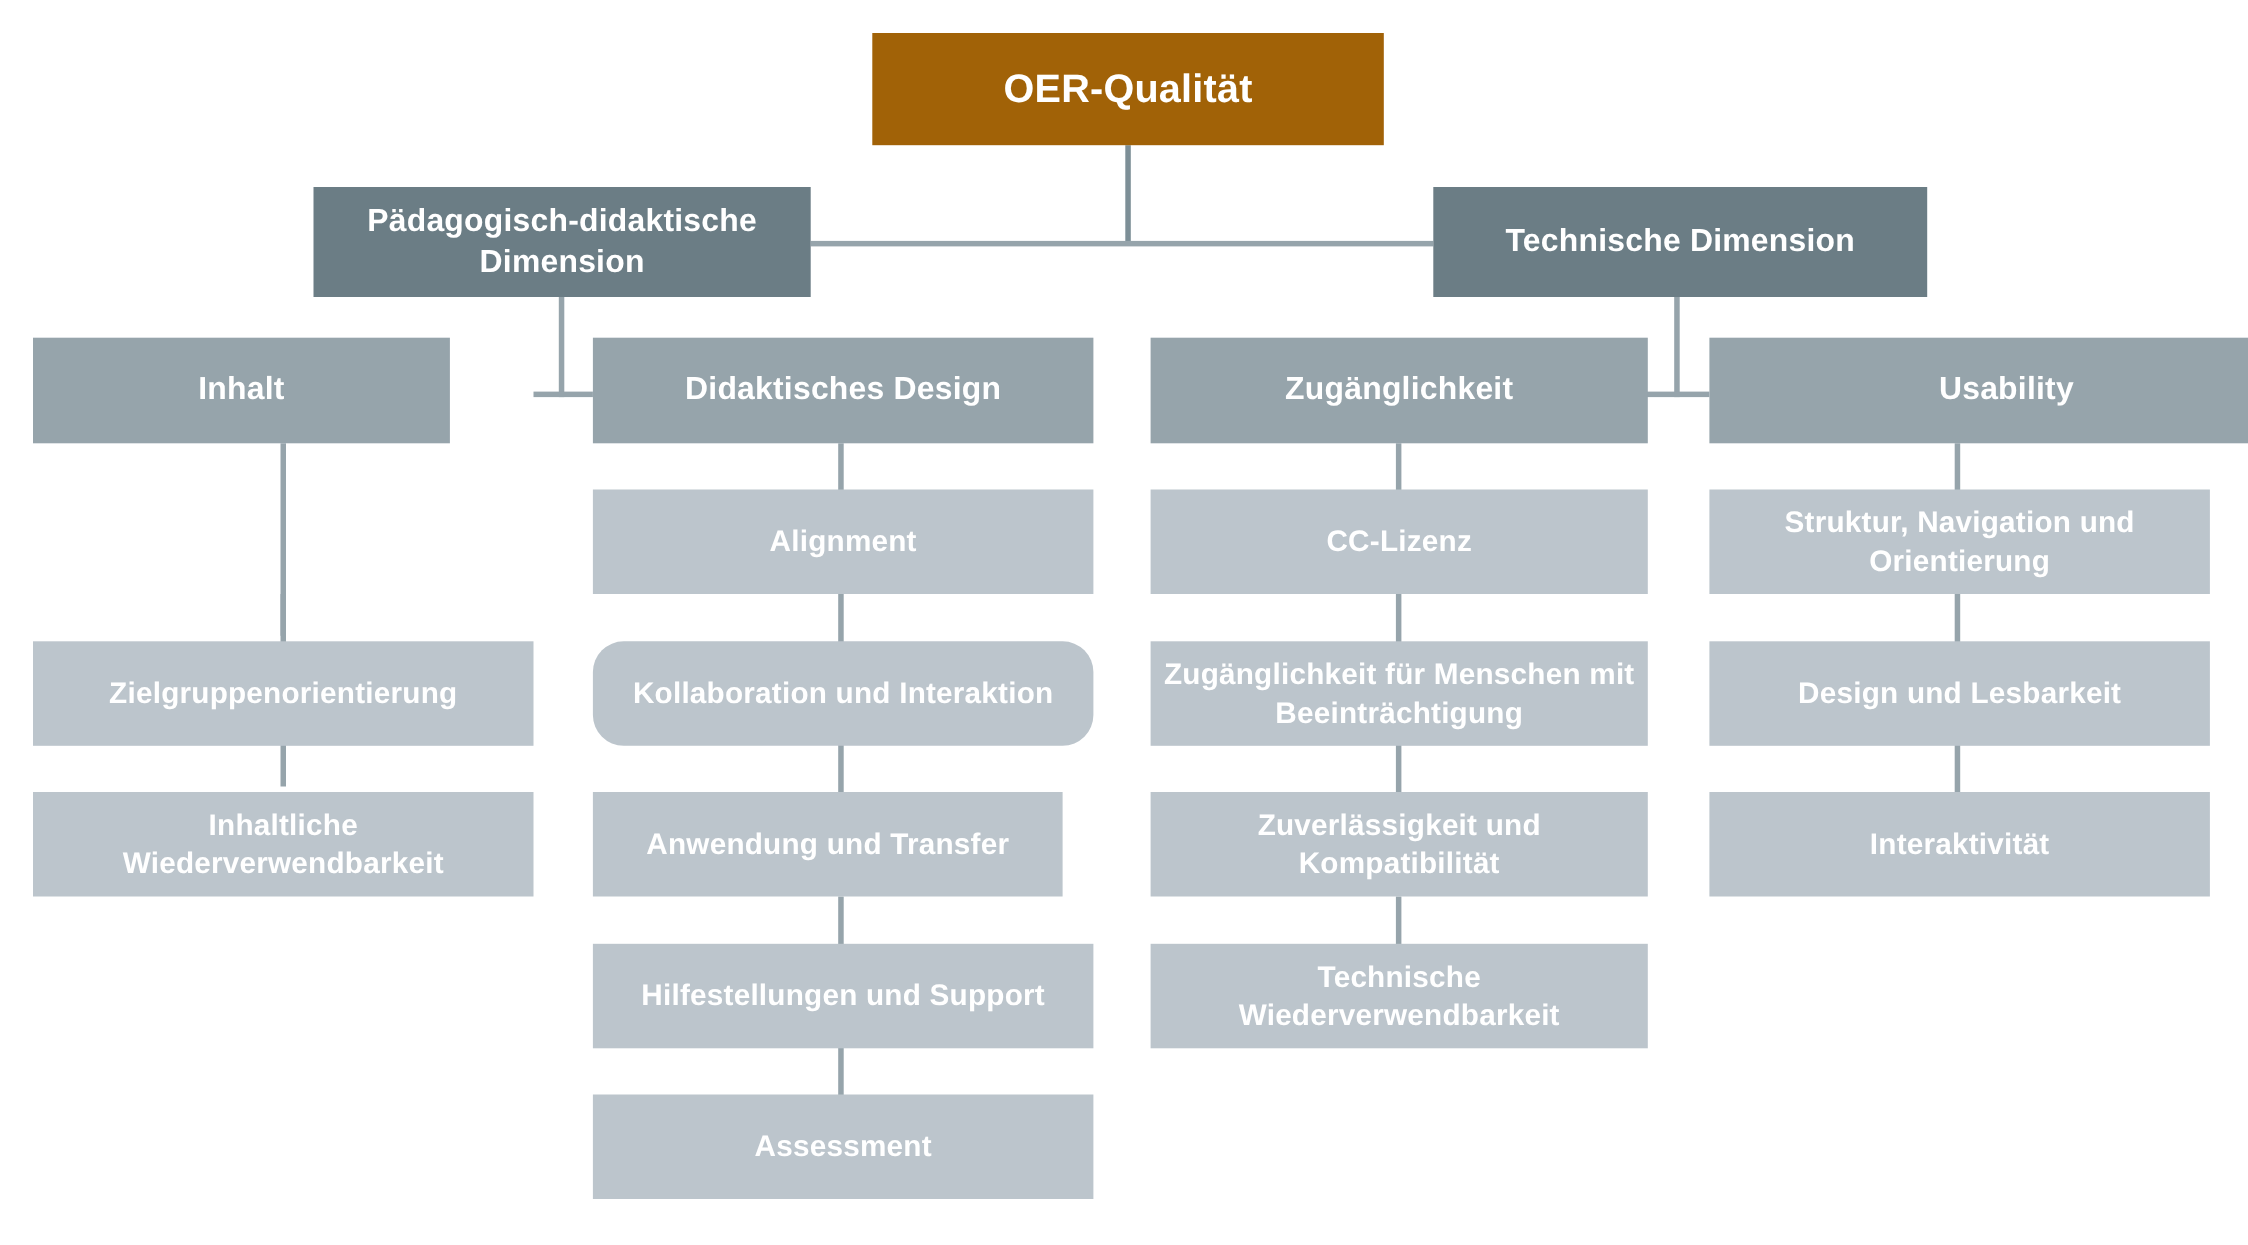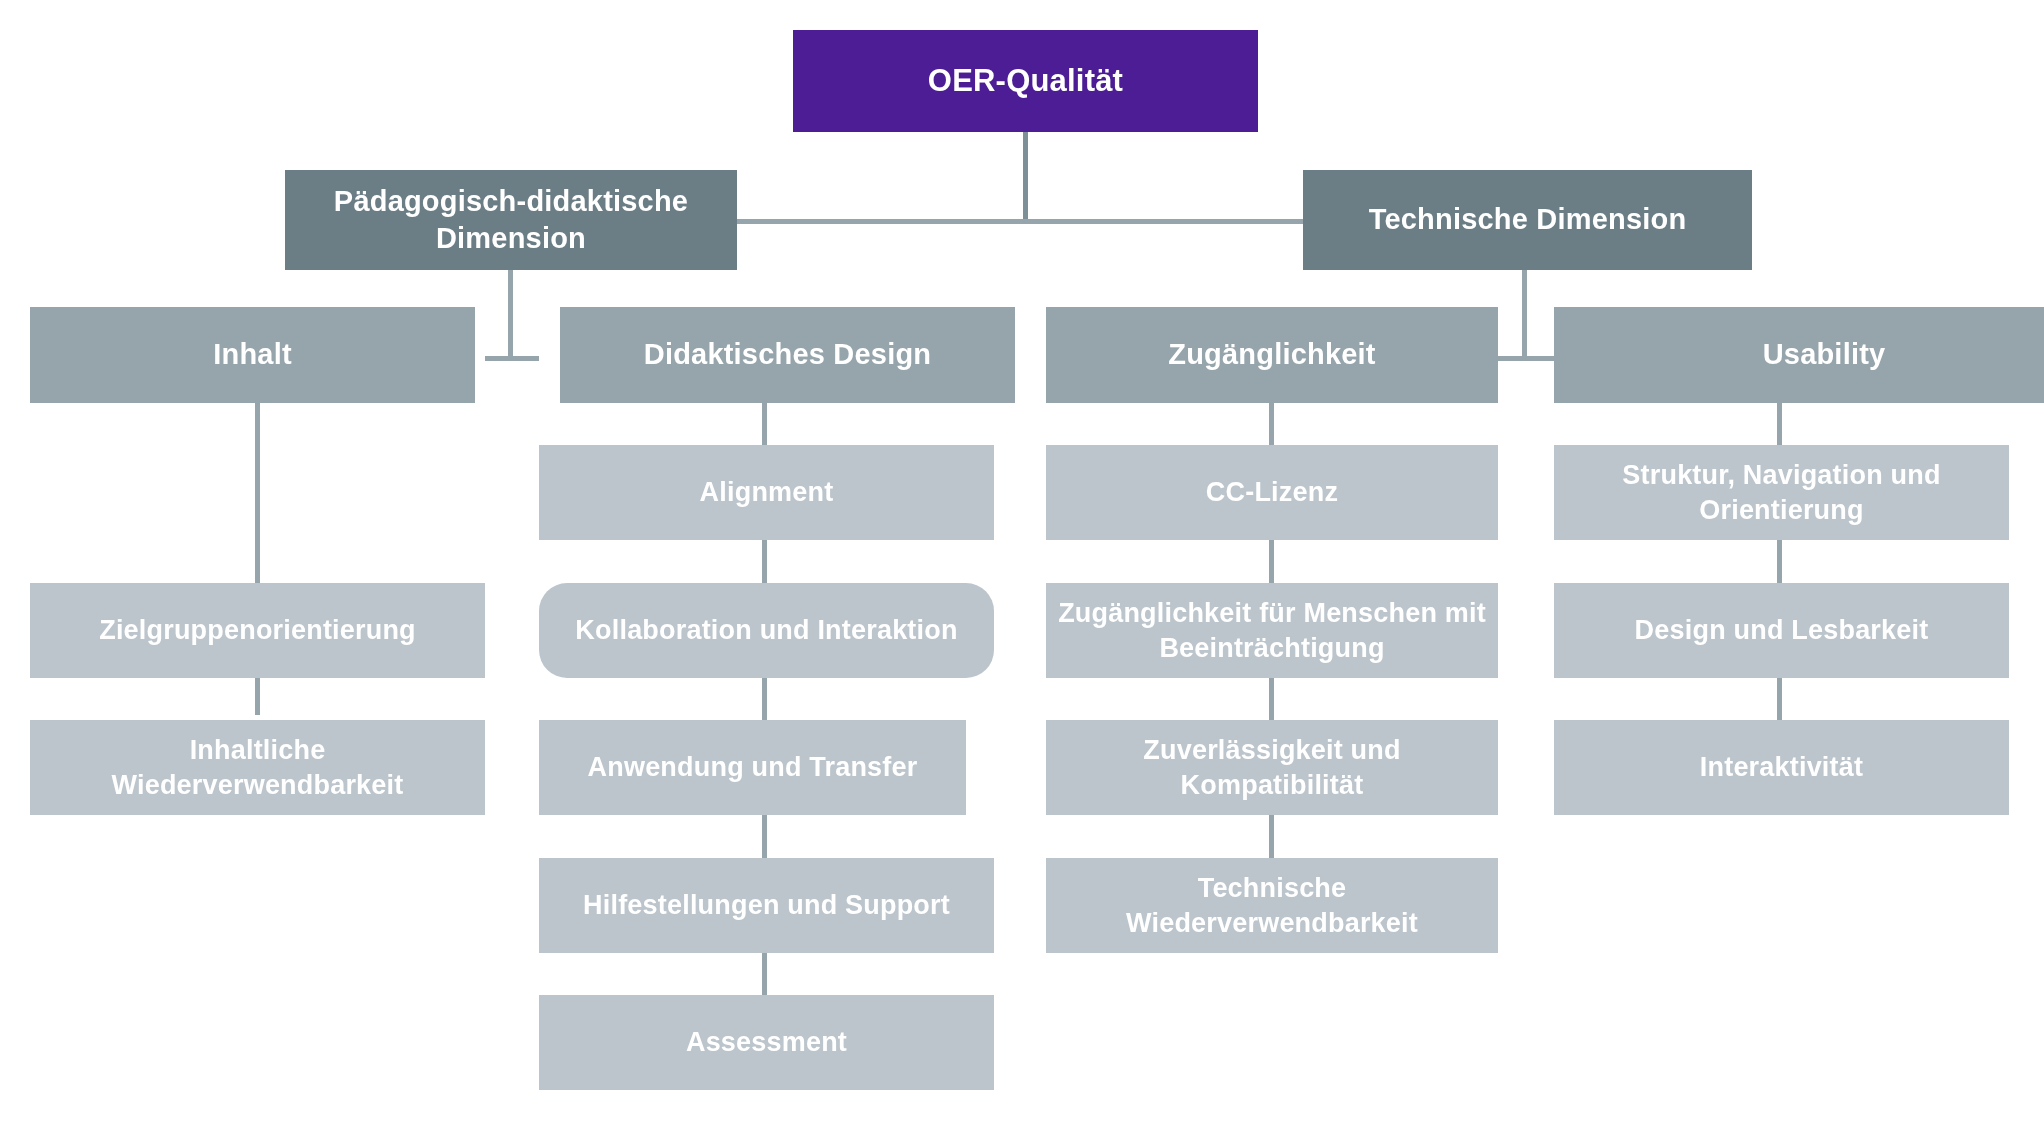--- a/index.html
+++ b/index.html
@@ -23,21 +23,21 @@
     align-items: center;
     justify-content: center;
     text-align: center;
     color: #ffffff;
     font-weight: bold;
     line-height: 1.28;
     box-sizing: border-box;
     padding: 4px 12px;
     z-index: 2;
   }
-  .lvl1 { background: #4c1d95; font-size: 31px; letter-spacing: 0.2px; }
+  .lvl1 { background: #a16207; font-size: 36px; letter-spacing: 0.2px; }
   .lvl2 { background: #6b7d85; font-size: 29px; letter-spacing: 0.2px; }
   .lvl3 { background: #96a4ab; font-size: 29px; letter-spacing: 0.2px; }
   .lvl4 { background: #bcc5cc; font-size: 27px; letter-spacing: 0.2px; }
 
   .conn {
     position: absolute;
     background: #96a4ab;
     z-index: 1;
   }
   .conn.v { width: 5px; }
@@ -77,22 +77,22 @@
 
   <div class="conn v" style="left:1777px; top:403px; height:45px;"></div>
   <div class="conn v" style="left:1777px; top:540px; height:45px;"></div>
   <div class="conn v" style="left:1777px; top:675px; height:45px;"></div>
 
   <div class="node lvl1" style="left:793px; top:30px; width:465px; height:102px;">OER-Qualität</div>
 
   <div class="node lvl2" style="left:285px; top:170px; width:452px; height:100px;">Pädagogisch-didaktische Dimension</div>
   <div class="node lvl2" style="left:1303px; top:170px; width:449px; height:100px;">Technische Dimension</div>
 
-  <div class="node lvl3" style="left:30px; top:307px; width:445px; height:96px;">Inhalt</div>
-  <div class="node lvl3" style="left:539px; top:307px; width:455px; height:96px;margin-left:21px;">Didaktisches Design</div>
+  <div class="node lvl3" style="left:30px; top:307px; width:379px; height:96px;">Inhalt</div>
+  <div class="node lvl3" style="left:539px; top:307px; width:455px; height:96px;">Didaktisches Design</div>
   <div class="node lvl3" style="left:1046px; top:307px; width:452px; height:96px;">Zugänglichkeit</div>
   <div class="node lvl3" style="left:1554px; top:307px; width:540px; height:96px;">Usability</div>
 
   <div class="node lvl4" style="left:30px; top:583px; width:455px; height:95px;">Zielgruppenorientierung</div>
   <div class="node lvl4" style="left:30px; top:720px; width:455px; height:95px;">Inhaltliche Wiederverwendbarkeit</div>
 
   <div class="node lvl4" style="left:539px; top:445px; width:455px; height:95px;">Alignment</div>
   <div class="node lvl4" style="left:539px; top:583px; width:455px; height:95px;border-radius:28px;">Kollaboration und Interaktion</div>
   <div class="node lvl4" style="left:539px; top:720px; width:427px; height:95px;">Anwendung und Transfer</div>
   <div class="node lvl4" style="left:539px; top:858px; width:455px; height:95px;">Hilfestellungen und Support</div>

